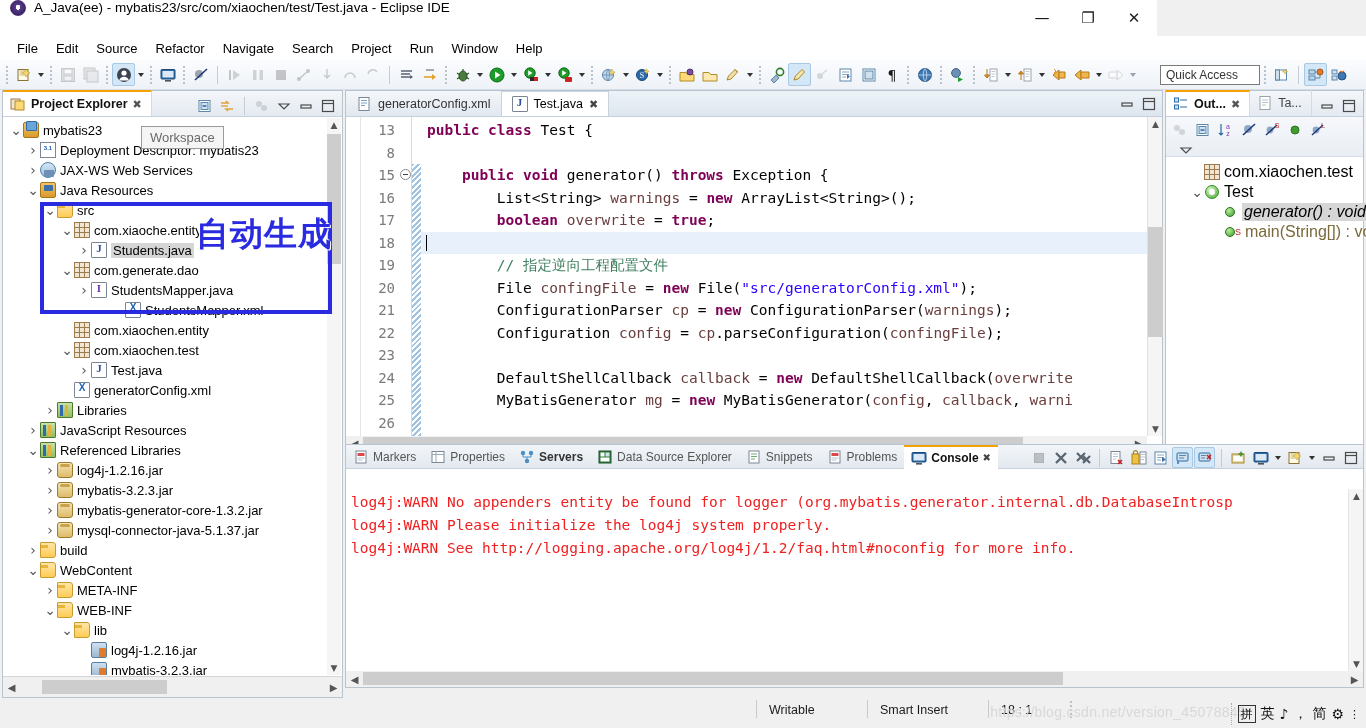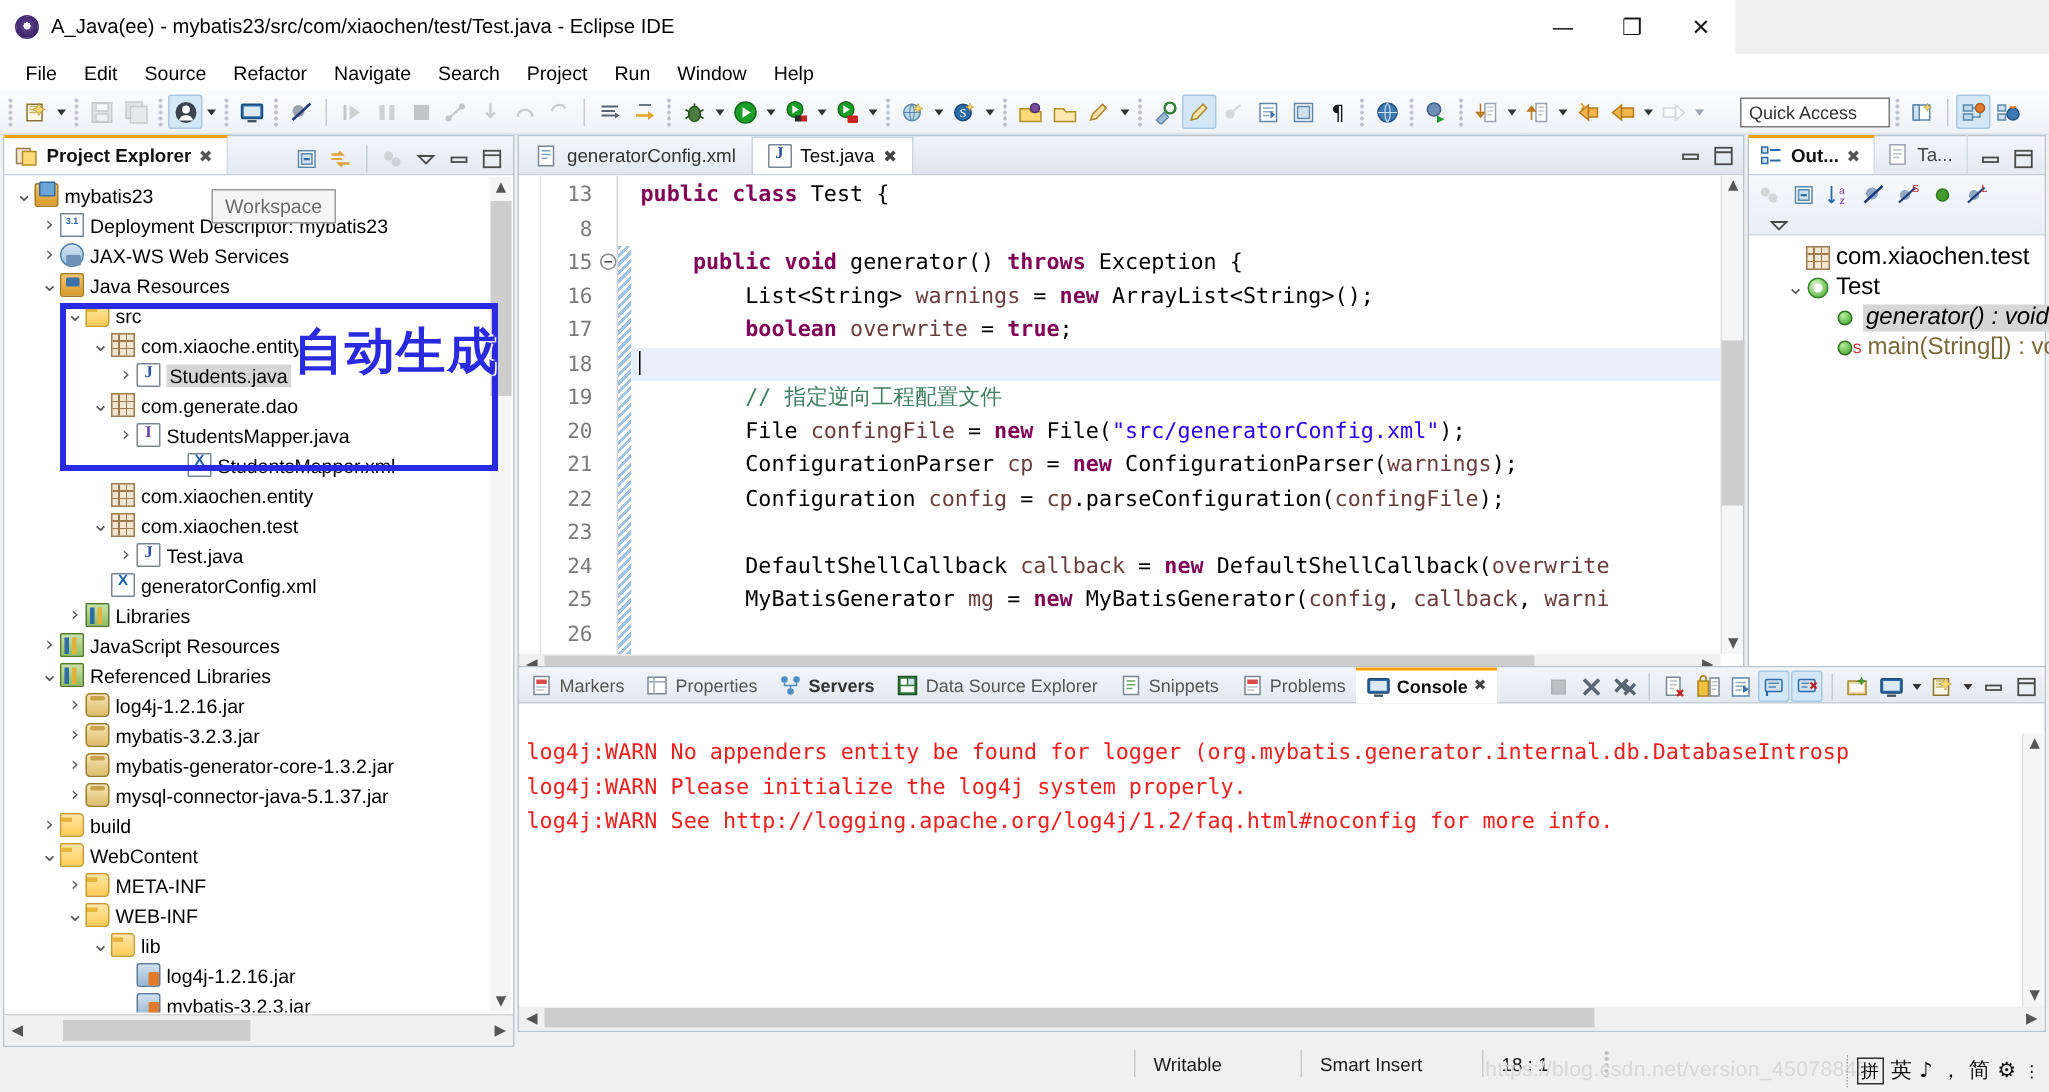--- a/index.html
+++ b/index.html
@@ -12,21 +12,21 @@
   }
   #app {
     position: relative;
     width: 1366px; height: 728px;
     background: #f0f0f0;
   }
 
   
   .titlebar {
     position: absolute; left:0; top:0; width:1157px; height:36px;
-    background:#ffffff; display:flex; align-items:center;
+    background:#ffffff; display:flex; 
     border-bottom:1px solid #ffffff;
   }
   .titlebar .app-icon {
     width:16px; height:16px; margin-left:10px; margin-right:8px;
     border-radius:50%;
     background: radial-gradient(circle at 50% 45%, #ffffff 0%, #ffffff 22%, #5a3d8a 24%, #3b2566 70%, #241542 100%);
     border:1px solid #4a2f7a; flex:none;
   }
   .titlebar .title-text {
     font-size:13.5px; color:#000; white-space:nowrap;

